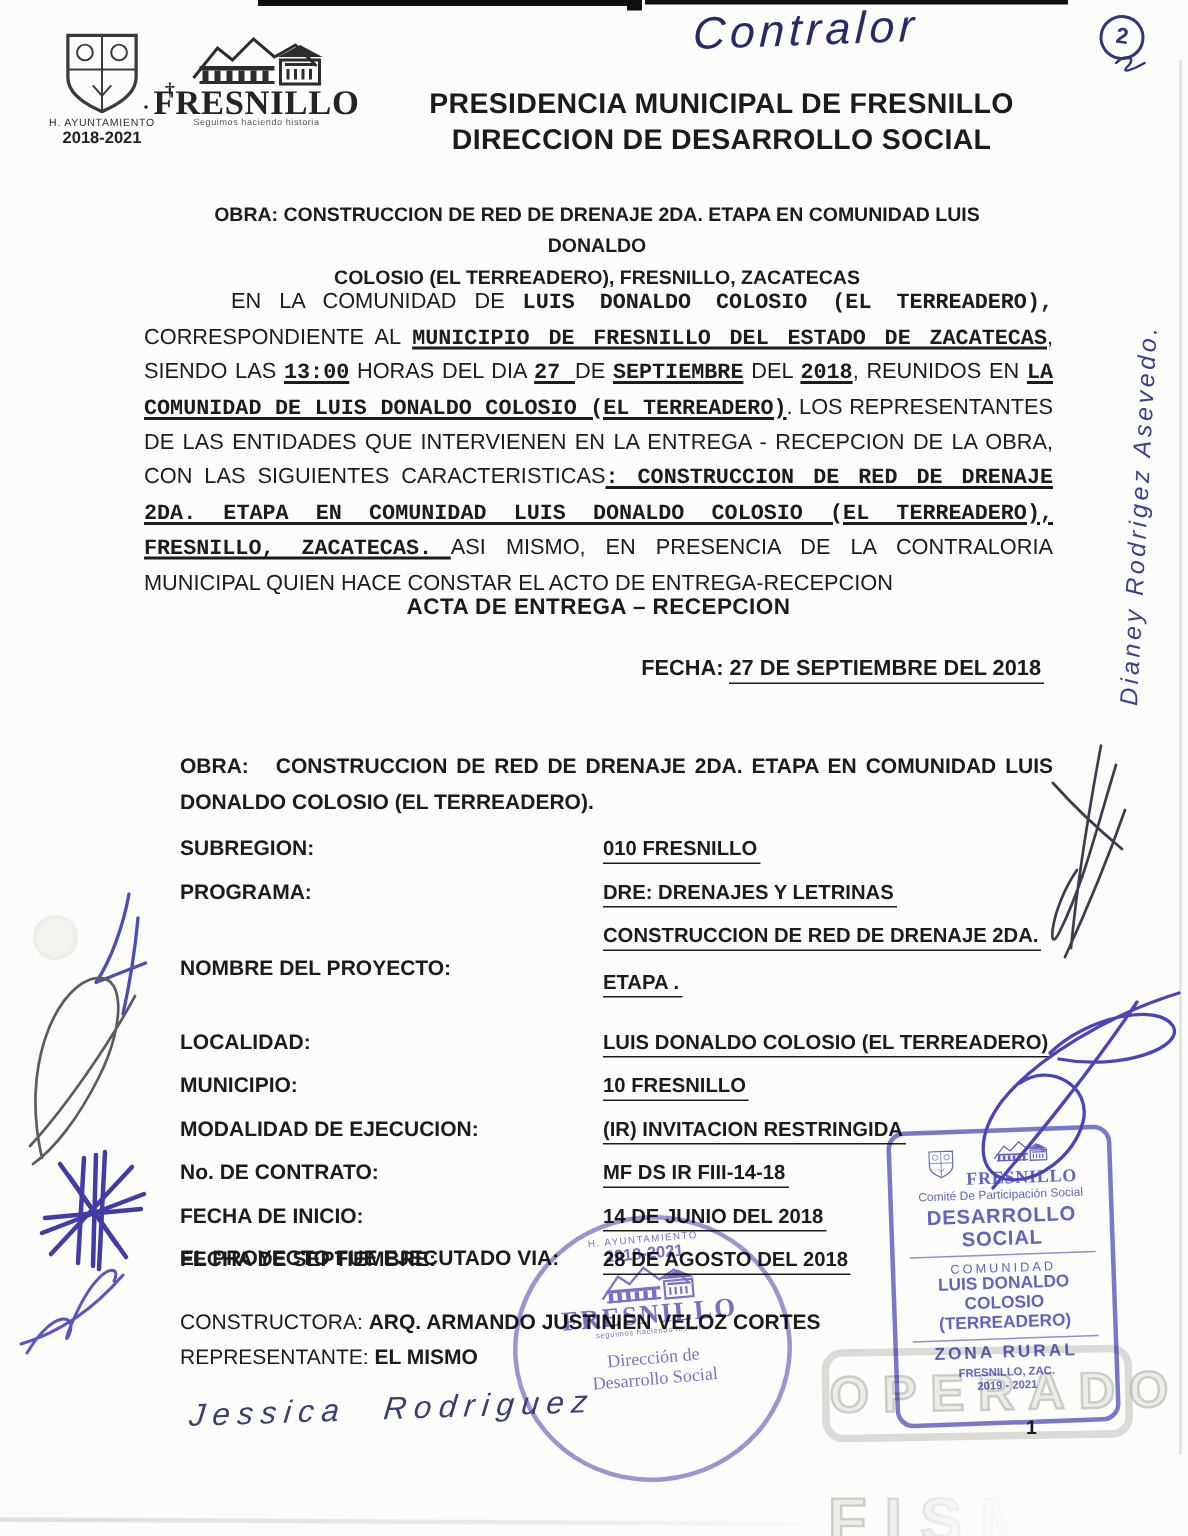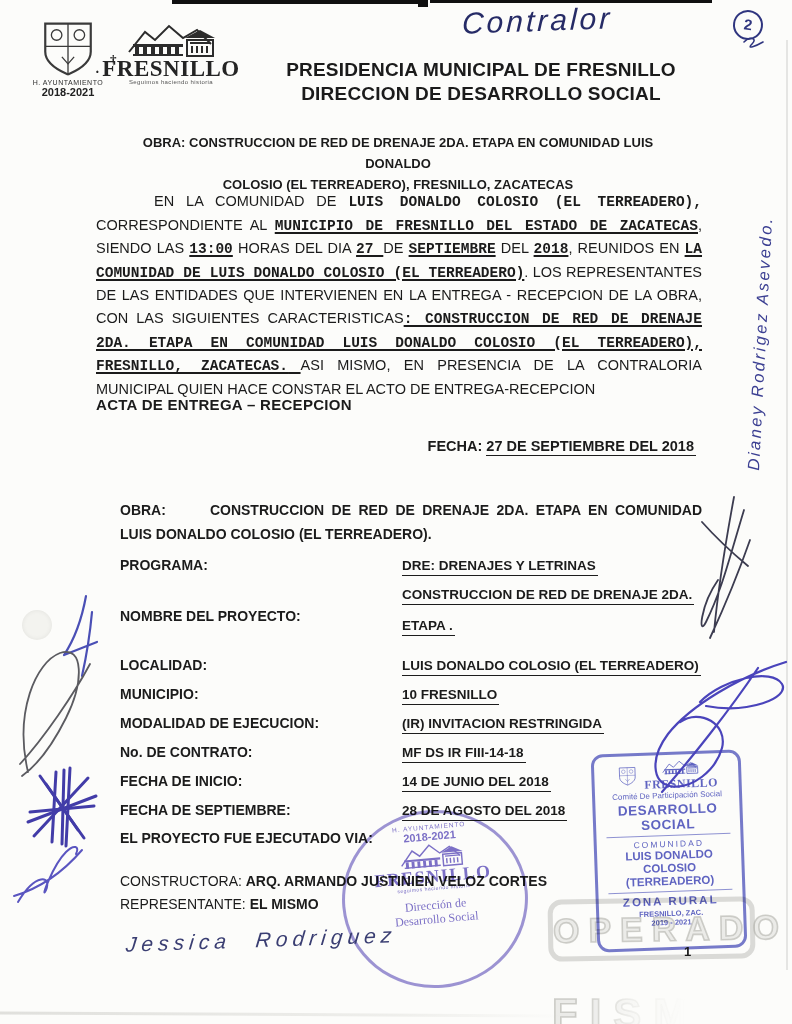--- a/index.html
+++ b/index.html
@@ -29,27 +29,27 @@
   .note-contralor{left:462px;top:4px;font-size:30px;font-style:italic;letter-spacing:3px;transform:rotate(-2deg) skewX(-4deg);color:#262b66;}
   .circle2{left:733px;top:10px;width:26px;height:26px;border:2px solid #2f357f;border-radius:50%;text-align:center;line-height:25px;font-size:15px;font-weight:bold;color:#2f357f;transform:rotate(8deg);}
   .side-name{left:744px;top:470px;width:330px;transform:rotate(-87deg);transform-origin:0 0;font-size:16.5px;font-style:italic;letter-spacing:2.5px;color:#3b3f92;z-index:45;}
   .jessica{left:126px;top:928px;font-size:21px;font-style:italic;letter-spacing:5px;word-spacing:14px;color:#3a3e72;transform:rotate(-2deg) skewX(-8deg);z-index:45;}
 
   
   .obra-heading{left:120px;top:132px;width:556px;text-align:center;font-weight:bold;font-size:13px;line-height:21px;z-index:10;}
   .intro{left:96px;top:190px;width:606px;font-size:14.5px;line-height:22.6px;text-align:justify;text-indent:58px;z-index:10;}
   .seg-b{font-weight:bold;font-family:Liberation Mono, monospace;}
   .seg-u{text-decoration:underline;text-decoration-thickness:1.5px;text-underline-offset:2px;}
-  .acta-title{left:96px;top:396px;width:606px;font-weight:bold;font-size:15px;letter-spacing:.3px;z-index:10;}
+  .acta-title{left:96px;top:396px;width:606px;text-align:center;font-weight:bold;font-size:15px;letter-spacing:.3px;z-index:10;}
   .fecha{left:96px;top:438px;width:600px;text-align:right;font-size:14.5px;font-weight:bold;z-index:10;}
   .uv{font-weight:bold;border-bottom:1.6px solid #1c1c1c;padding:0 2px 1px 0;display:inline-block;line-height:16px;}
 
   .form{left:120px;top:498px;width:582px;z-index:10;}
   .obra-par{font-size:14px;font-weight:bold;line-height:24px;text-align:justify;margin-bottom:10px;}
-  .obra-par .ol{padding-right:44px;}
+  .obra-par .ol{padding-right:18px;}
   .frow{display:flex;margin-bottom:9px;align-items:flex-start;}
   .flabel{width:282px;font-size:14px;font-weight:bold;line-height:19px;flex:none;}
   .fval{flex:1;font-size:13.5px;line-height:19px;}
   .frow.two{align-items:center;}
   .frow.two .fval .uv{margin-bottom:11px;}
   .ejec{left:120px;top:830px;font-size:14px;font-weight:bold;z-index:10;}
   .credit{left:120px;top:870px;font-size:14px;line-height:23px;z-index:10;}
   .credit b{font-weight:bold;}
   .page-num{left:684px;top:944px;font-size:13px;font-weight:bold;z-index:50;}
 
@@ -154,20 +154,24 @@
   <div class="abs acta-title">ACTA DE ENTREGA – RECEPCION</div>
   <div class="abs fecha">
     <span>FECHA: </span><span class="uv">27 DE SEPTIEMBRE DEL 2018</span>
   </div>
 
   <div class="abs form">
     <div class="obra-par">
       <span class="ol">OBRA:</span><span>CONSTRUCCION DE RED DE DRENAJE 2DA. ETAPA EN COMUNIDAD LUIS DONALDO COLOSIO (EL TERREADERO).</span>
     </div>
     <div class="frow">
+      <div class="flabel">SUBREGION:</div>
+      <div class="fval"><span class="uv">010 FRESNILLO</span></div>
+    </div>
+    <div class="frow">
       <div class="flabel">PROGRAMA:</div>
       <div class="fval"><span class="uv">DRE: DRENAJES Y LETRINAS</span></div>
     </div>
     <div class="frow two">
       <div class="flabel">NOMBRE DEL PROYECTO:</div>
       <div class="fval">
         <div><span class="uv">CONSTRUCCION DE RED DE DRENAJE 2DA.</span></div>
         <div><span class="uv">ETAPA .</span></div>
       </div>
     </div>

